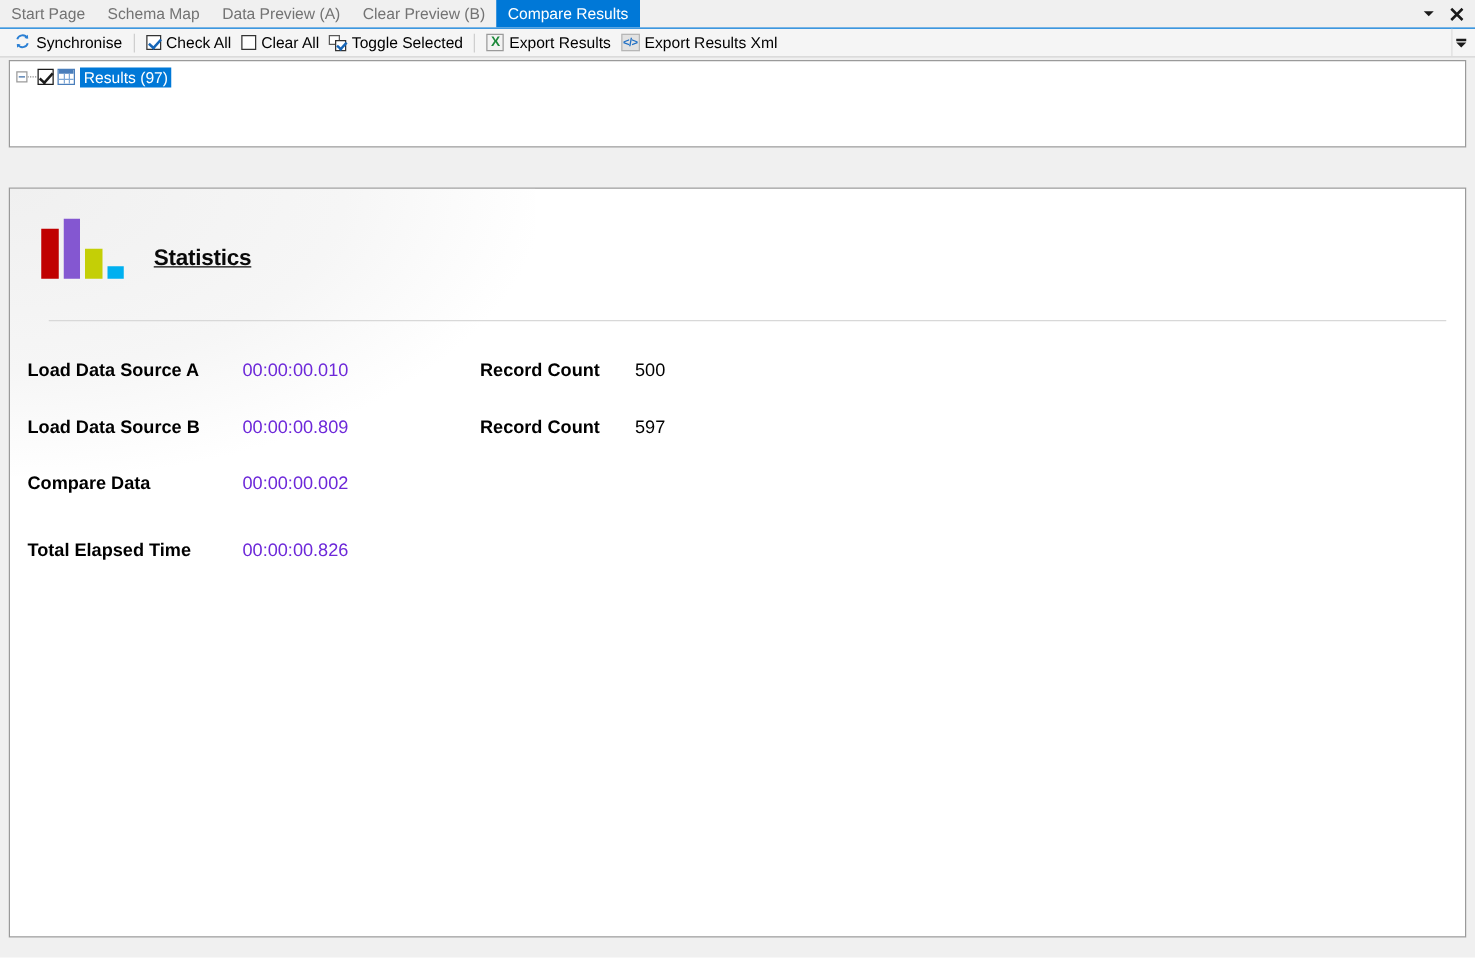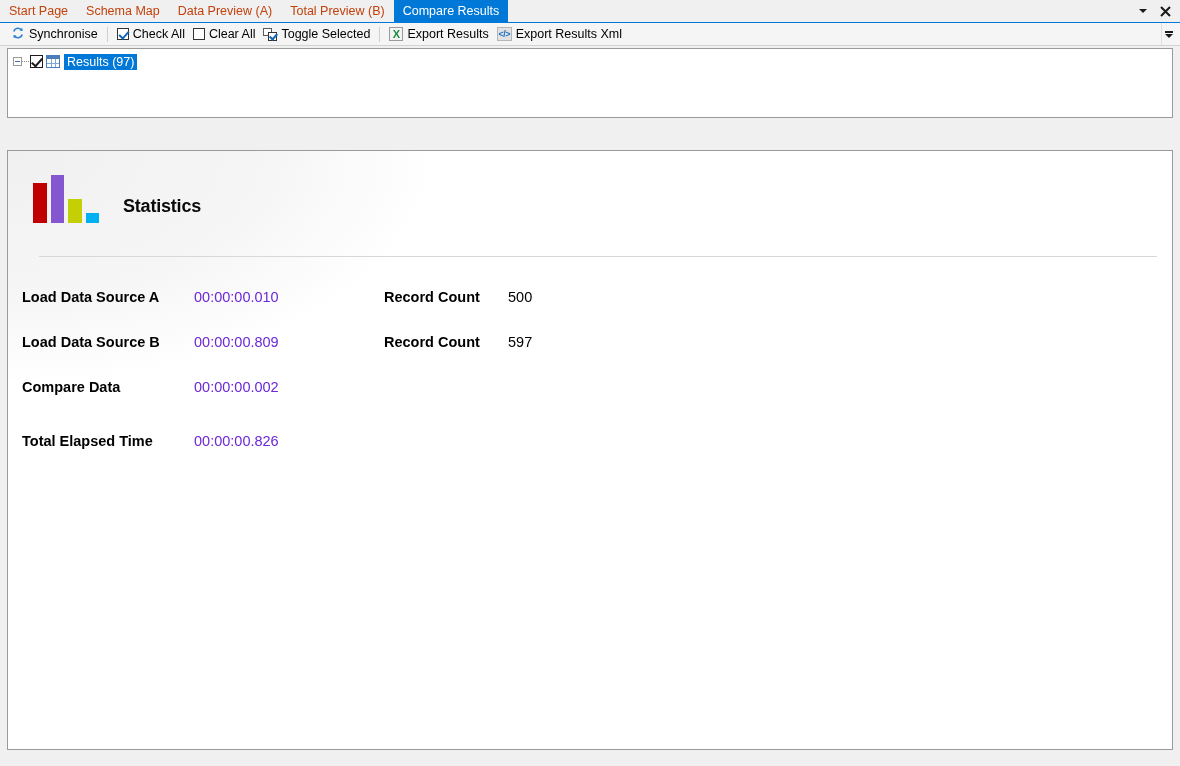--- a/index.html
+++ b/index.html
@@ -24,21 +24,21 @@
     width: 1180px; height: 22px;
     background: #f0f0f0;
     display: flex;
     align-items: stretch;
   }
   .tab {
     display: flex;
     align-items: center;
     padding: 0 9px;
     font-size: 12.5px;
-    color: #c2410c;
+    color: #737373;
     cursor: default;
     white-space: nowrap;
     background: transparent;
   }
   .tab.active {
     background: #0078d7;
     color: #ffffff;
   }
   .tabstrip-right {
     margin-left: auto;
@@ -317,20 +317,21 @@
     height: 9px;
     opacity: 0.22;
   }
   .stats-title {
     font-size: 18px;
     font-weight: bold;
     color: #0a0a0a;
     margin-left: 24px;
     margin-bottom: 6px;
     letter-spacing: -0.2px;
+    text-decoration: underline;
   }
   .stats-divider {
     position: absolute;
     left: 31px; top: 105px;
     width: 1118px; height: 1px;
     background: #d8d8d8;
   }
 
   .stats-table {
     position: absolute;
@@ -364,21 +365,21 @@
     color: #000000;
   }
 </style>
 </head>
 <body>
 
 <div class="tabstrip">
   <div class="tab">Start Page</div>
   <div class="tab">Schema Map</div>
   <div class="tab">Data Preview (A)</div>
-  <div class="tab">Total Preview (B)</div>
+  <div class="tab">Clear Preview (B)</div>
   <div class="tab active">Compare Results</div>
 
   <div class="tabstrip-right">
     <div class="tsr-btn">
       <span class="caret-down"></span>
     </div>
     <div class="tsr-btn">
       <svg width="11" height="11" viewBox="0 0 11 11">
         <path d="M1 1 L10 10 M10 1 L1 10" stroke="#1a1a1a" stroke-width="2" fill="none"></path>
       </svg>

